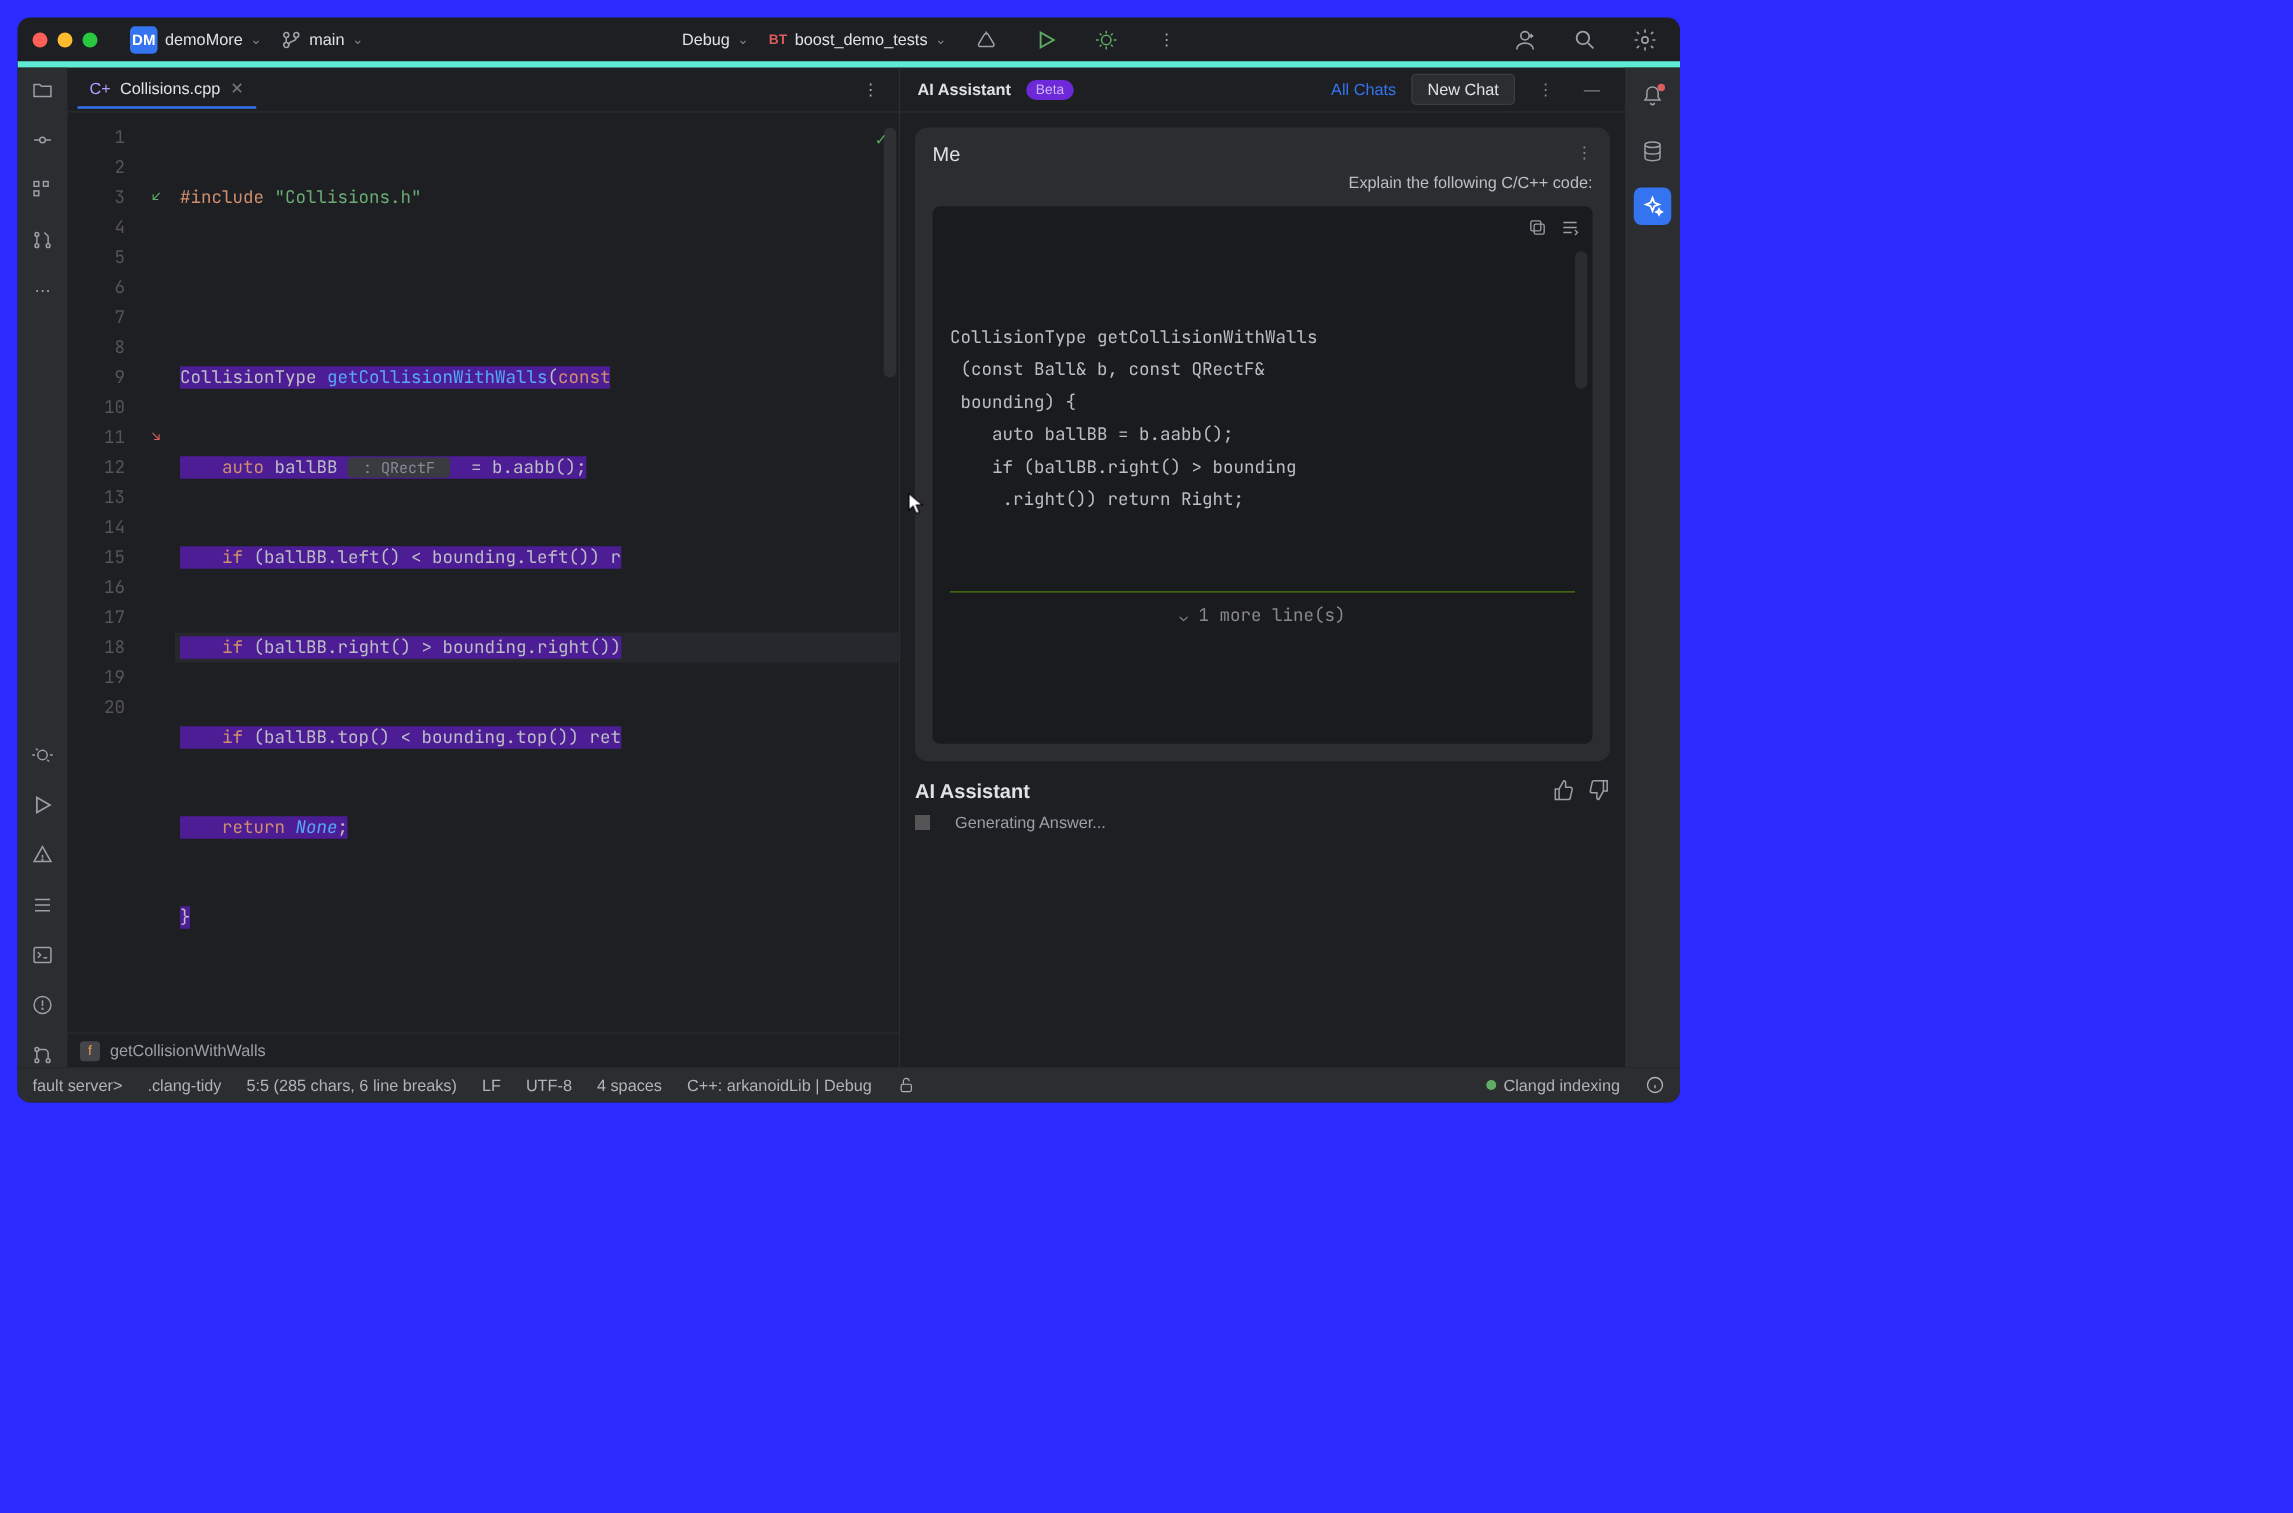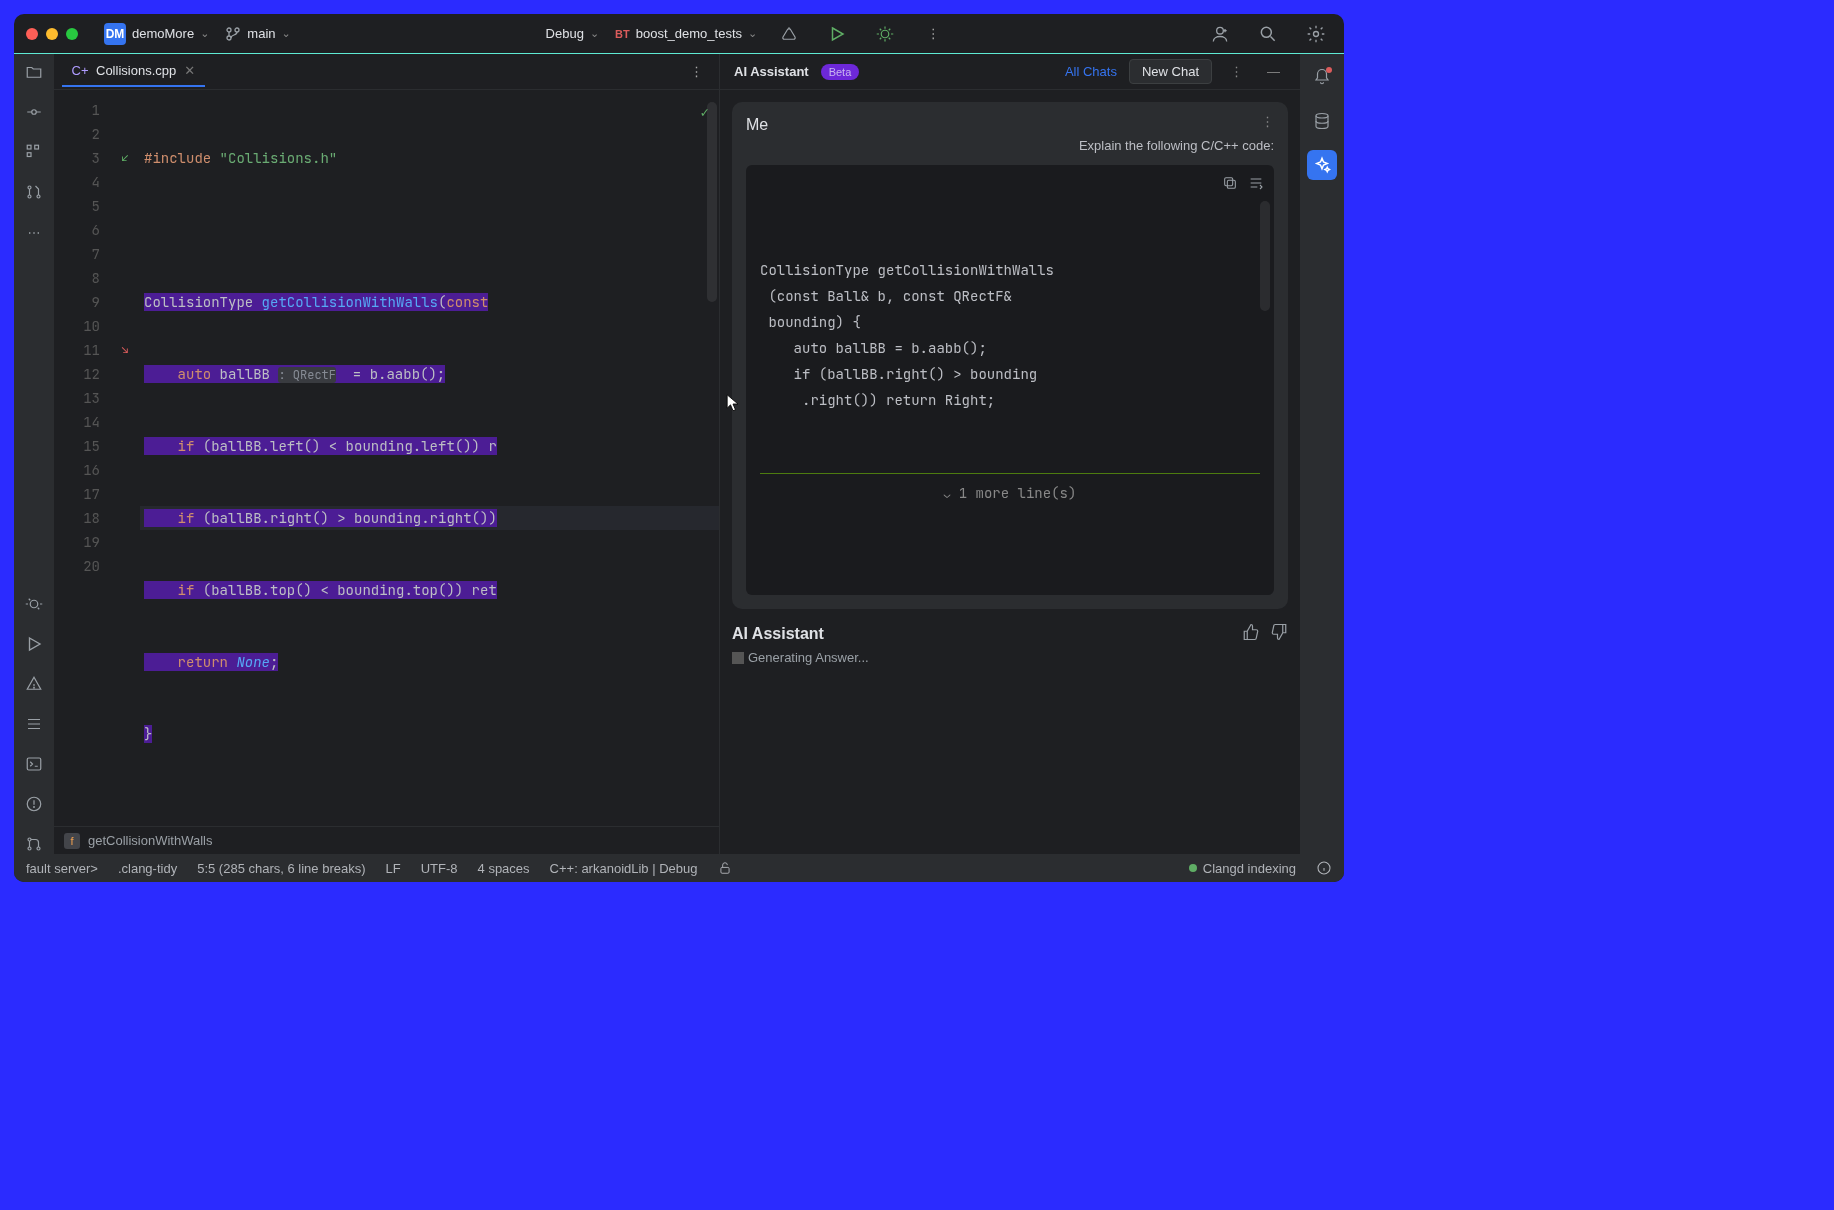--- a/index.html
+++ b/index.html
@@ -21,21 +21,21 @@
   flex-direction: column;
   overflow: hidden;
 }
 
 .toolbar {
   height: 40px;
   display: flex;
   align-items: center;
   padding: 0 12px;
   gap: 16px;
-  border-bottom: 1px solid #5eead4;
+  border-bottom: 5px solid #5eead4;
 }
 .traffic-lights { display:flex; gap:8px; margin-right: 10px;}
 .traffic-light { width:12px; height:12px; border-radius:50%; }
 .red { background:#ff5f57;} .yellow{background:#febc2e;} .green{background:#28c840;}
 .proj-badge { width:22px; height:22px; background:#3574f0; border-radius:4px; display:flex;align-items:center;justify-content:center;font-weight:700;color:#fff;font-size:12px;}
 .tb-item{display:flex;align-items:center;gap:6px;color:#dfe1e5;cursor:pointer;}
 .tb-item svg{width:16px;height:16px;}
 .chev{font-size:11px;color:#888;}
 .tb-gap{flex:1;}
 .tb-icon{width:32px;height:32px;display:flex;align-items:center;justify-content:center;border-radius:4px;cursor:pointer;}
@@ -58,21 +58,21 @@
 .gutter .ln{height:24px;}
 .glyphs{width:22px;padding-top:8px;}
 .glyph{height:24px;display:flex;align-items:center;justify-content:center;}
 .code{flex:1;padding:8px 0 0 4px;white-space:pre;color:#bcbec4;position:relative;}
 .code .row{height:24px;padding-left:4px;}
 .sel{background:#4c1d95;display:inline;}
 .kw{color:#cf8e6d;}
 .fn{color:#56a8f5;}
 .type{color:#bcbec4;}
 .str{color:#6aab73;}
-.hint{background:#393b40;color:#858a93;border-radius:3px;padding:0 0;font-size:12px;}
+.hint{background:#393b40;color:#858a93;border-radius:3px;padding:0 12px;font-size:12px;}
 .caret-row{background:#26282e;}
 .checkg{position:absolute;top:10px;right:10px;color:#5fad65;}
 .scrollbar{position:absolute;top:12px;right:2px;width:10px;height:200px;background:rgba(255,255,255,0.08);border-radius:5px;}
 .crumb{height:28px;border-top:1px solid #2b2d30;display:flex;align-items:center;gap:8px;padding:0 10px;color:#9aa0a6;}
 .crumb .fbadge{width:16px;height:16px;background:#43454a;color:#f0a050;border-radius:3px;display:flex;align-items:center;justify-content:center;font-size:11px;}
 
 .ai-pane{width:580px;display:flex;flex-direction:column;}
 .ai-head{height:36px;display:flex;align-items:center;gap:12px;padding:0 14px;border-bottom:1px solid #2b2d30;}
 .ai-title{font-weight:600;color:#dfe1e5;}
 .badge-beta{background:#6d28d9;color:#c9b6f0;font-size:11px;padding:2px 8px;border-radius:9px;}
@@ -84,21 +84,21 @@
 .msg .txt{color:#bcbec4;margin-bottom:12px;text-align:right;}
 .msg .mdots{position:absolute;top:12px;right:14px;color:#888;}
 .codebox{background:#1a1b1e;border-radius:6px;padding:14px 14px 4px;font-family:"JetBrains Mono",Menlo,monospace;font-size:14px;line-height:26px;position:relative;color:#bcbec4;white-space:pre-wrap;}
 .codebox .cbicons{position:absolute;top:8px;right:10px;display:flex;gap:10px;color:#9aa0a6;}
 .morelines{text-align:center;color:#888;padding:6px 0;border-top:1px solid #4d7c0f;margin-top:8px;cursor:pointer;}
 .morelines .chv{font-size:11px;}
 .cbscroll{position:absolute;top:36px;right:4px;width:10px;height:110px;background:rgba(255,255,255,0.08);border-radius:5px;}
 .reply{display:flex;align-items:center;gap:10px;margin:4px 0 6px;}
 .reply .who{font-weight:700;color:#dfe1e5;font-size:16px;}
 .thumbs{margin-left:auto;display:flex;gap:10px;color:#9aa0a6;}
-.gen{color:#9aa0a6;display:flex;align-items:center;gap:4px;margin-bottom:14px;}
+.gen{color:#9aa0a6;display:flex;align-items:center;gap:20px;margin-bottom:14px;}
 .gen .sq{width:12px;height:12px;background:#555;}
 .feedback{text-align:right;color:#9aa0a6;padding:6px 0;}
 .ai-input{margin:6px 12px 12px;border:1.5px solid #3574f0;border-radius:6px;background:#1e1f22;min-height:58px;padding:10px 12px;color:#777;position:relative;}
 .ai-input .stopbtn{position:absolute;right:10px;bottom:10px;width:14px;height:14px;border:1.5px solid #db5c5c;border-radius:2px;}
 
 .rightbar{width:44px;background:#2b2d30;display:flex;flex-direction:column;align-items:center;padding-top:8px;gap:14px;}
 .rb{width:30px;height:30px;display:flex;align-items:center;justify-content:center;color:#9aa0a6;cursor:pointer;border-radius:6px;}
 .rb.active{background:#3574f0;color:#fff;}
 .rb .dot{width:6px;height:6px;background:#db5c5c;border-radius:50%;position:absolute;margin:-14px 0 0 14px;}
 

